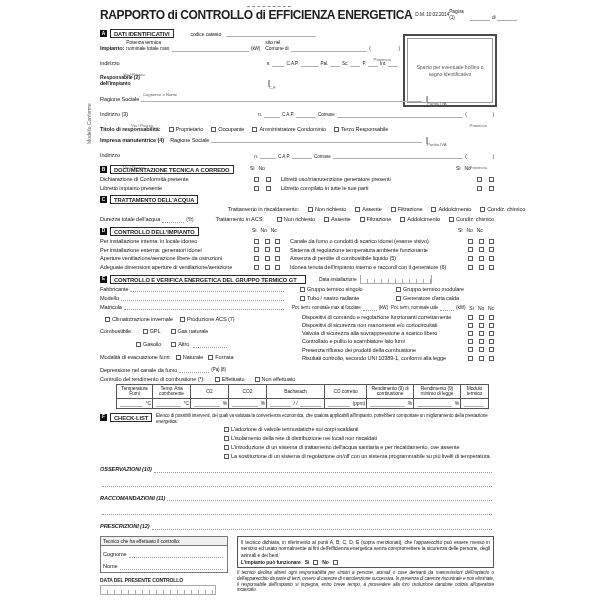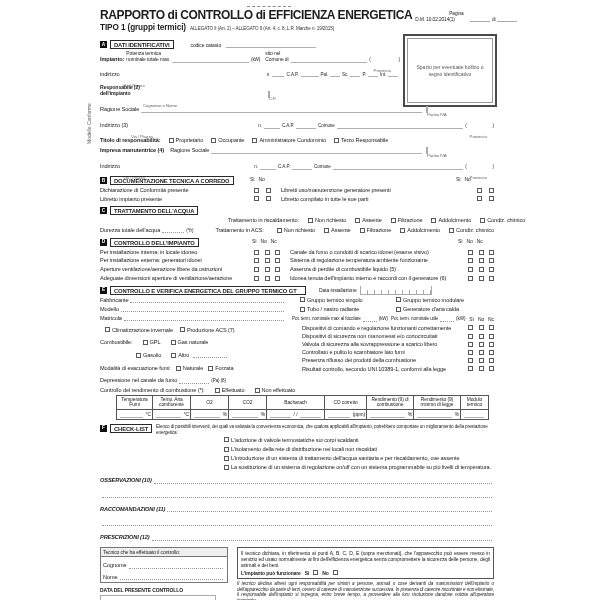--- a/index.html
+++ b/index.html
@@ -24,21 +24,21 @@
 .flw .cap{position:absolute;left:1px;top:6.5px;font-size:4.4px;color:#666;line-height:1;white-space:nowrap}
 .cb{display:inline-block;width:5px;height:5px;border:1px solid #5a5a5a;background:#fff;flex:none}
 .opt{display:flex;align-items:center;gap:2px;white-space:nowrap}
 .c3{display:flex;width:26px;justify-content:space-between;align-items:center;flex:none}
 .c2{display:flex;width:17px;justify-content:space-between;align-items:center;flex:none}
 .comb{border:1px solid #aaa;border-top:none;height:9px;background:repeating-linear-gradient(90deg,transparent 0 6px,#aaa 6px 7px);background-size:100% 4px;background-position:bottom;background-repeat:no-repeat}
 .sec{display:flex;align-items:center;gap:3px;position:relative;margin:3px 0 2px}
 .skey{width:7px;height:7px;background:#101010;color:#fff;font-size:4.8px;font-weight:bold;display:flex;align-items:center;justify-content:center;flex:none}
 .stit{border:1px solid #2a2a2a;padding:0 3px;font-weight:bold;font-size:5.8px;height:9px;line-height:8.5px;white-space:nowrap}
 .ynh{position:absolute;display:flex;font-size:5px;font-weight:normal;gap:4px}
-.title-row{display:flex;align-items:flex-end}
+.title-row{display:flex;align-items:center}
 .h1{font-size:12px;font-weight:bold;letter-spacing:-.4px;white-space:nowrap}
 .dm{font-size:4.8px;margin-left:3px;white-space:nowrap}
 .pgn{margin-left:auto;display:flex;align-items:flex-end;font-size:4.8px;gap:2px}
 .pgl{width:22px;border-bottom:1px solid #aaa;height:5px}
 .tipo-row{display:flex;align-items:baseline;margin-top:1px}
 .h2{font-size:8.2px;font-weight:bold;white-space:nowrap}
 .alleg{font-size:4.6px;margin-left:4px;white-space:nowrap;color:#333}
 .dl{width:154px;flex:none}
 .dr{flex:1;padding-left:10px}
 .ct{border-collapse:collapse;table-layout:fixed;width:372px;margin:1px 0 0 16px}
@@ -64,24 +64,20 @@
 
     <div class="title-row">
       <span class="h1">RAPPORTO di CONTROLLO di EFFICIENZA ENERGETICA</span>
       <span class="dm">D.M. 10.02.2014</span>
       <span class="pgn">
         <span>Pagina (1)</span>
         <span class="pgl"></span>
         <span>di</span>
         <span class="pgl"></span>
       </span>
-    </div>
-    <div class="tipo-row">
-      <span class="h2">TIPO 1 (gruppi termici)</span>
-      <span class="alleg">ALLEGATO II (Art. 2)   –   ALLEGATO 9 (Art. 4, c. 8, L.R. Marche n. 19/2015)</span>
     </div>
 
     <div class="sec" style="margin-top:7px">
       <span class="skey">A</span>
       <span class="stit">DATI IDENTIFICATIVI</span>
       <span class="t5" style="margin-left:14px">codice catasto</span>
       <span class="fl" style="max-width:90px"></span>
     </div>
 
     <div class="row" style="width:300px;margin-top:2px">

